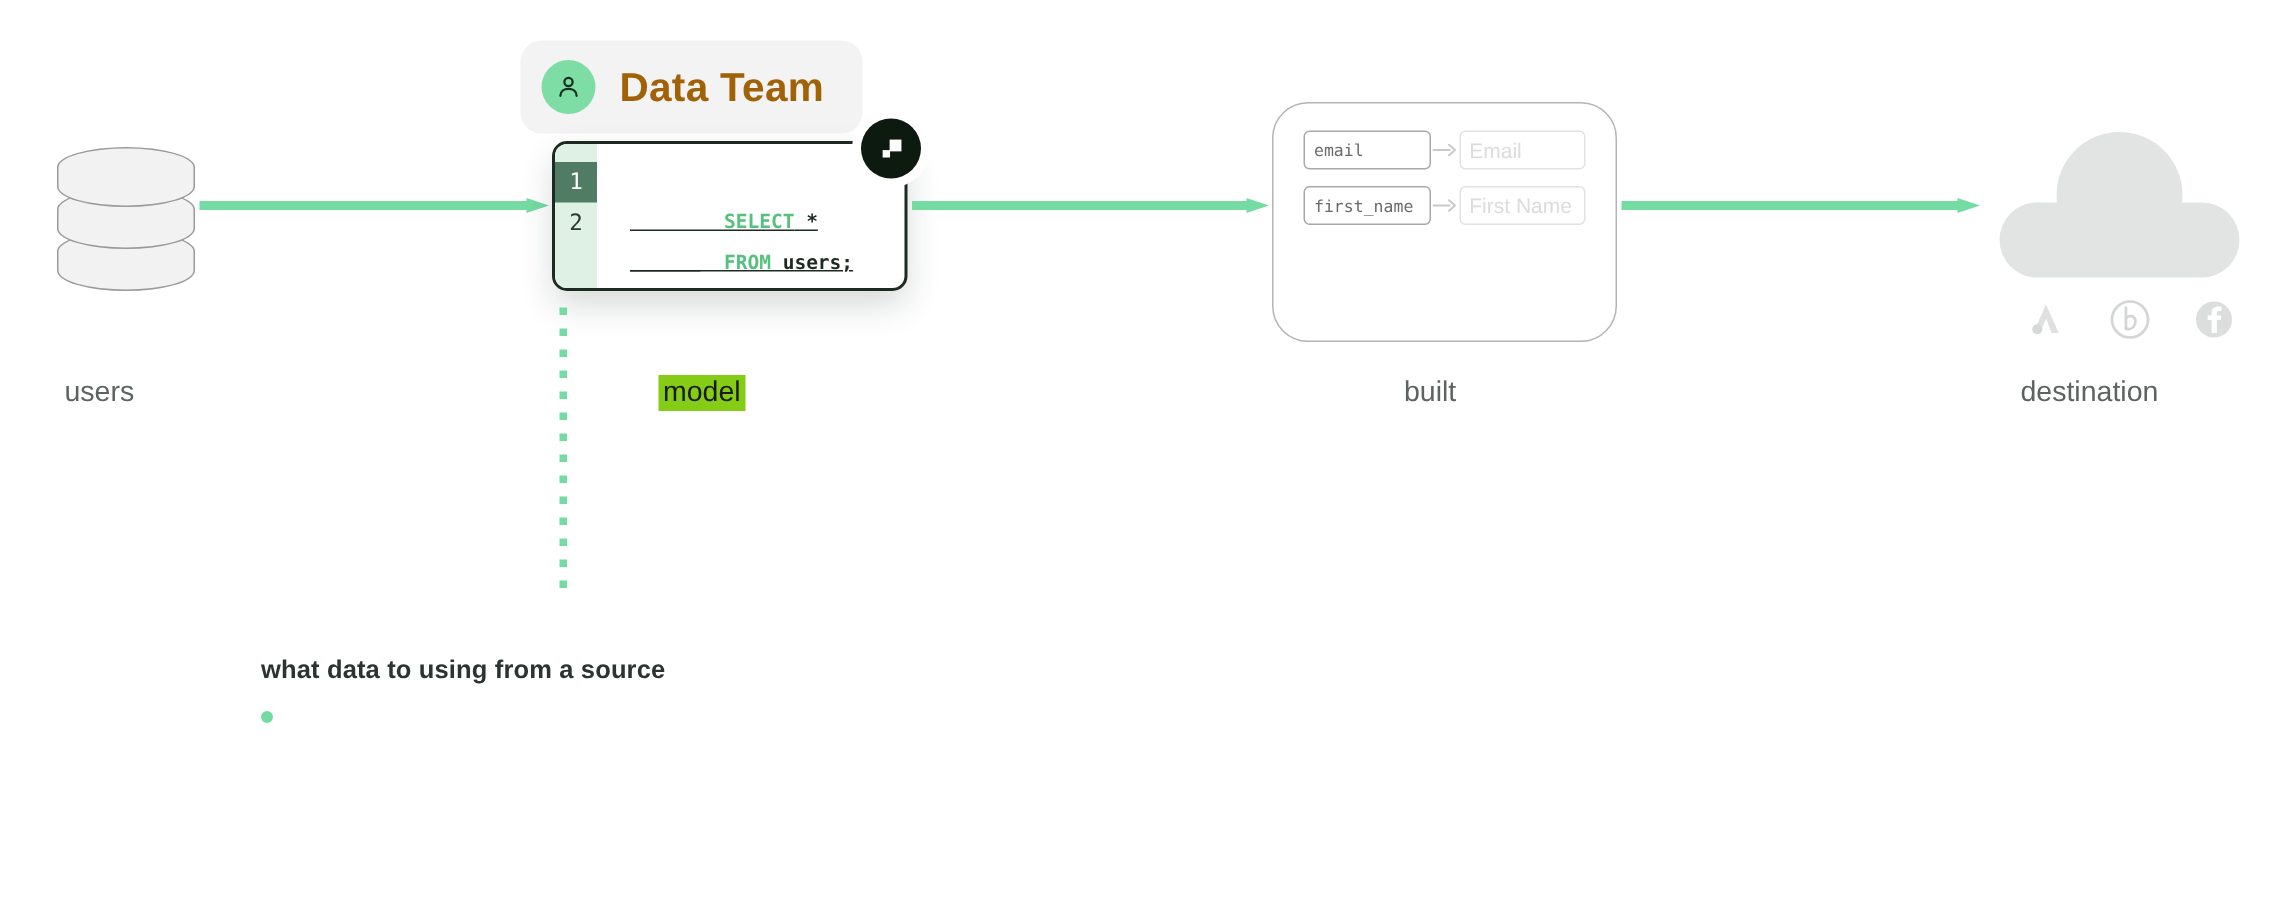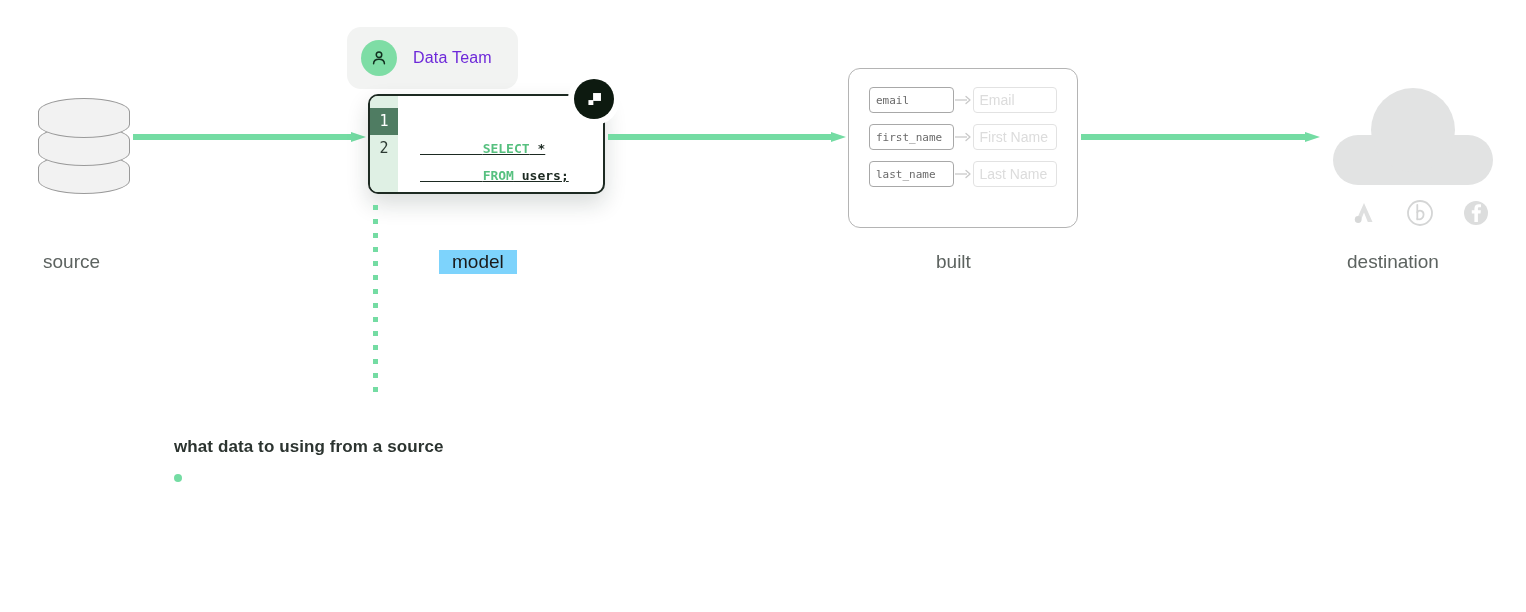--- a/index.html
+++ b/index.html
@@ -79,23 +79,23 @@
     width: 36px;
     height: 36px;
     border-radius: 50%;
     background: #7EDDA5;
     display: flex;
     align-items: center;
     justify-content: center;
     flex: 0 0 auto;
   }
   .chip .chip-label {
-    font-size: 16px;
-    font-weight: 400;
-    color: #6d28d9;
+    font-size: 27px;
+    font-weight: 700;
+    color: #a16207;
     letter-spacing: .2px;
     white-space: nowrap;
   }
 
   
   .editor {
     position: absolute;
     box-sizing: border-box;
     background: #ffffff;
     border: 2px solid #1d2a22;
@@ -166,21 +166,21 @@
     height: 5px;
     background: #74DCA3;
     display: block;
   }
 
   
   .sync-card {
     position: absolute;
     box-sizing: border-box;
     border: 1.5px solid #b4b4b4;
-    border-radius: 12px;
+    border-radius: 24px;
     background: #ffffff;
     padding: 18px 20px;
   }
   .map-row {
     display: flex;
     align-items: center;
     margin-bottom: 11px;
   }
   .map-row:last-child { margin-bottom: 0; }
   .field-src {
@@ -250,22 +250,22 @@
 
   
   .flow-label {
     position: absolute;
     font-size: 19px;
     color: #5d6360;
     white-space: nowrap;
   }
   .flow-label.hl {
     color: #1a1a1a;
-    background: #7dd3fc;
-    padding: 1px 13px;
+    background: #84cc16;
+    padding: 1px 3px;
   }
 
   
   .copy { position: absolute; }
   .copy .headline {
     font-size: 17px;
     font-weight: 700;
     color: #2c3430;
     margin: 0 0 5px 0;
     letter-spacing: .1px;
@@ -382,30 +382,20 @@
     <div class="map-row">
       <div class="field-src">first_name</div>
       <div class="map-arrow">
         <svg width="17" height="10" viewBox="0 0 17 10" aria-hidden="true">
           <path d="M0 5 H12" stroke="#c9c9c9" stroke-width="1.3"></path>
           <path d="M11 1.5 L15 5 L11 8.5" fill="none" stroke="#c9c9c9" stroke-width="1.3" stroke-linecap="round" stroke-linejoin="round"></path>
         </svg>
       </div>
       <div class="field-dst">First Name</div>
     </div>
-    <div class="map-row">
-      <div class="field-src">last_name</div>
-      <div class="map-arrow">
-        <svg width="17" height="10" viewBox="0 0 17 10" aria-hidden="true">
-          <path d="M0 5 H12" stroke="#c9c9c9" stroke-width="1.3"></path>
-          <path d="M11 1.5 L15 5 L11 8.5" fill="none" stroke="#c9c9c9" stroke-width="1.3" stroke-linecap="round" stroke-linejoin="round"></path>
-        </svg>
-      </div>
-      <div class="field-dst">Last Name</div>
-    </div>
   </div>
 
   <div class="arrow" style="left:1081px; top:132px; width:239px;">
     <div class="shaft"></div>
     <div class="head"></div>
   </div>
 
   <div class="cloud" style="left:1333px; top:85px; width:160px; height:100px;">
     <div class="base"></div>
     <div class="bump"></div>
@@ -426,21 +416,21 @@
       </svg>
     </span>
     <span>
       <svg width="30" height="30" viewBox="0 0 30 30" aria-hidden="true">
         <circle cx="15" cy="15" r="12" fill="#dcdddd"></circle>
         <path d="M16.9 15.4 h2.6 l0.4 -3.1 h-3 v-1.6 c0 -0.9 0.3 -1.4 1.5 -1.4 h1.6 V6.5 c-0.3 -0.05 -1.3 -0.15 -2.4 -0.15 c-2.5 0 -4.2 1.5 -4.2 4.3 v1.65 h-2.6 v3.1 h2.6 V24 h3.5 Z" fill="#ffffff"></path>
       </svg>
     </span>
   </div>
 
-  <div class="flow-label" style="left:43px; top:251px;">source</div>
+  <div class="flow-label" style="left:43px; top:251px;">users</div>
   <div class="flow-label hl" style="left:439px; top:250px;">model</div>
   <div class="flow-label" style="left:936px; top:251px;">built</div>
   <div class="flow-label" style="left:1347px; top:251px;">destination</div>
 
   <div class="copy" style="left:174px; top:437px; width:760px;">
     <p class="headline">what data to using from a source</p>
     <ul>
       <li>
         <span class="dot"></span>
       </li>

